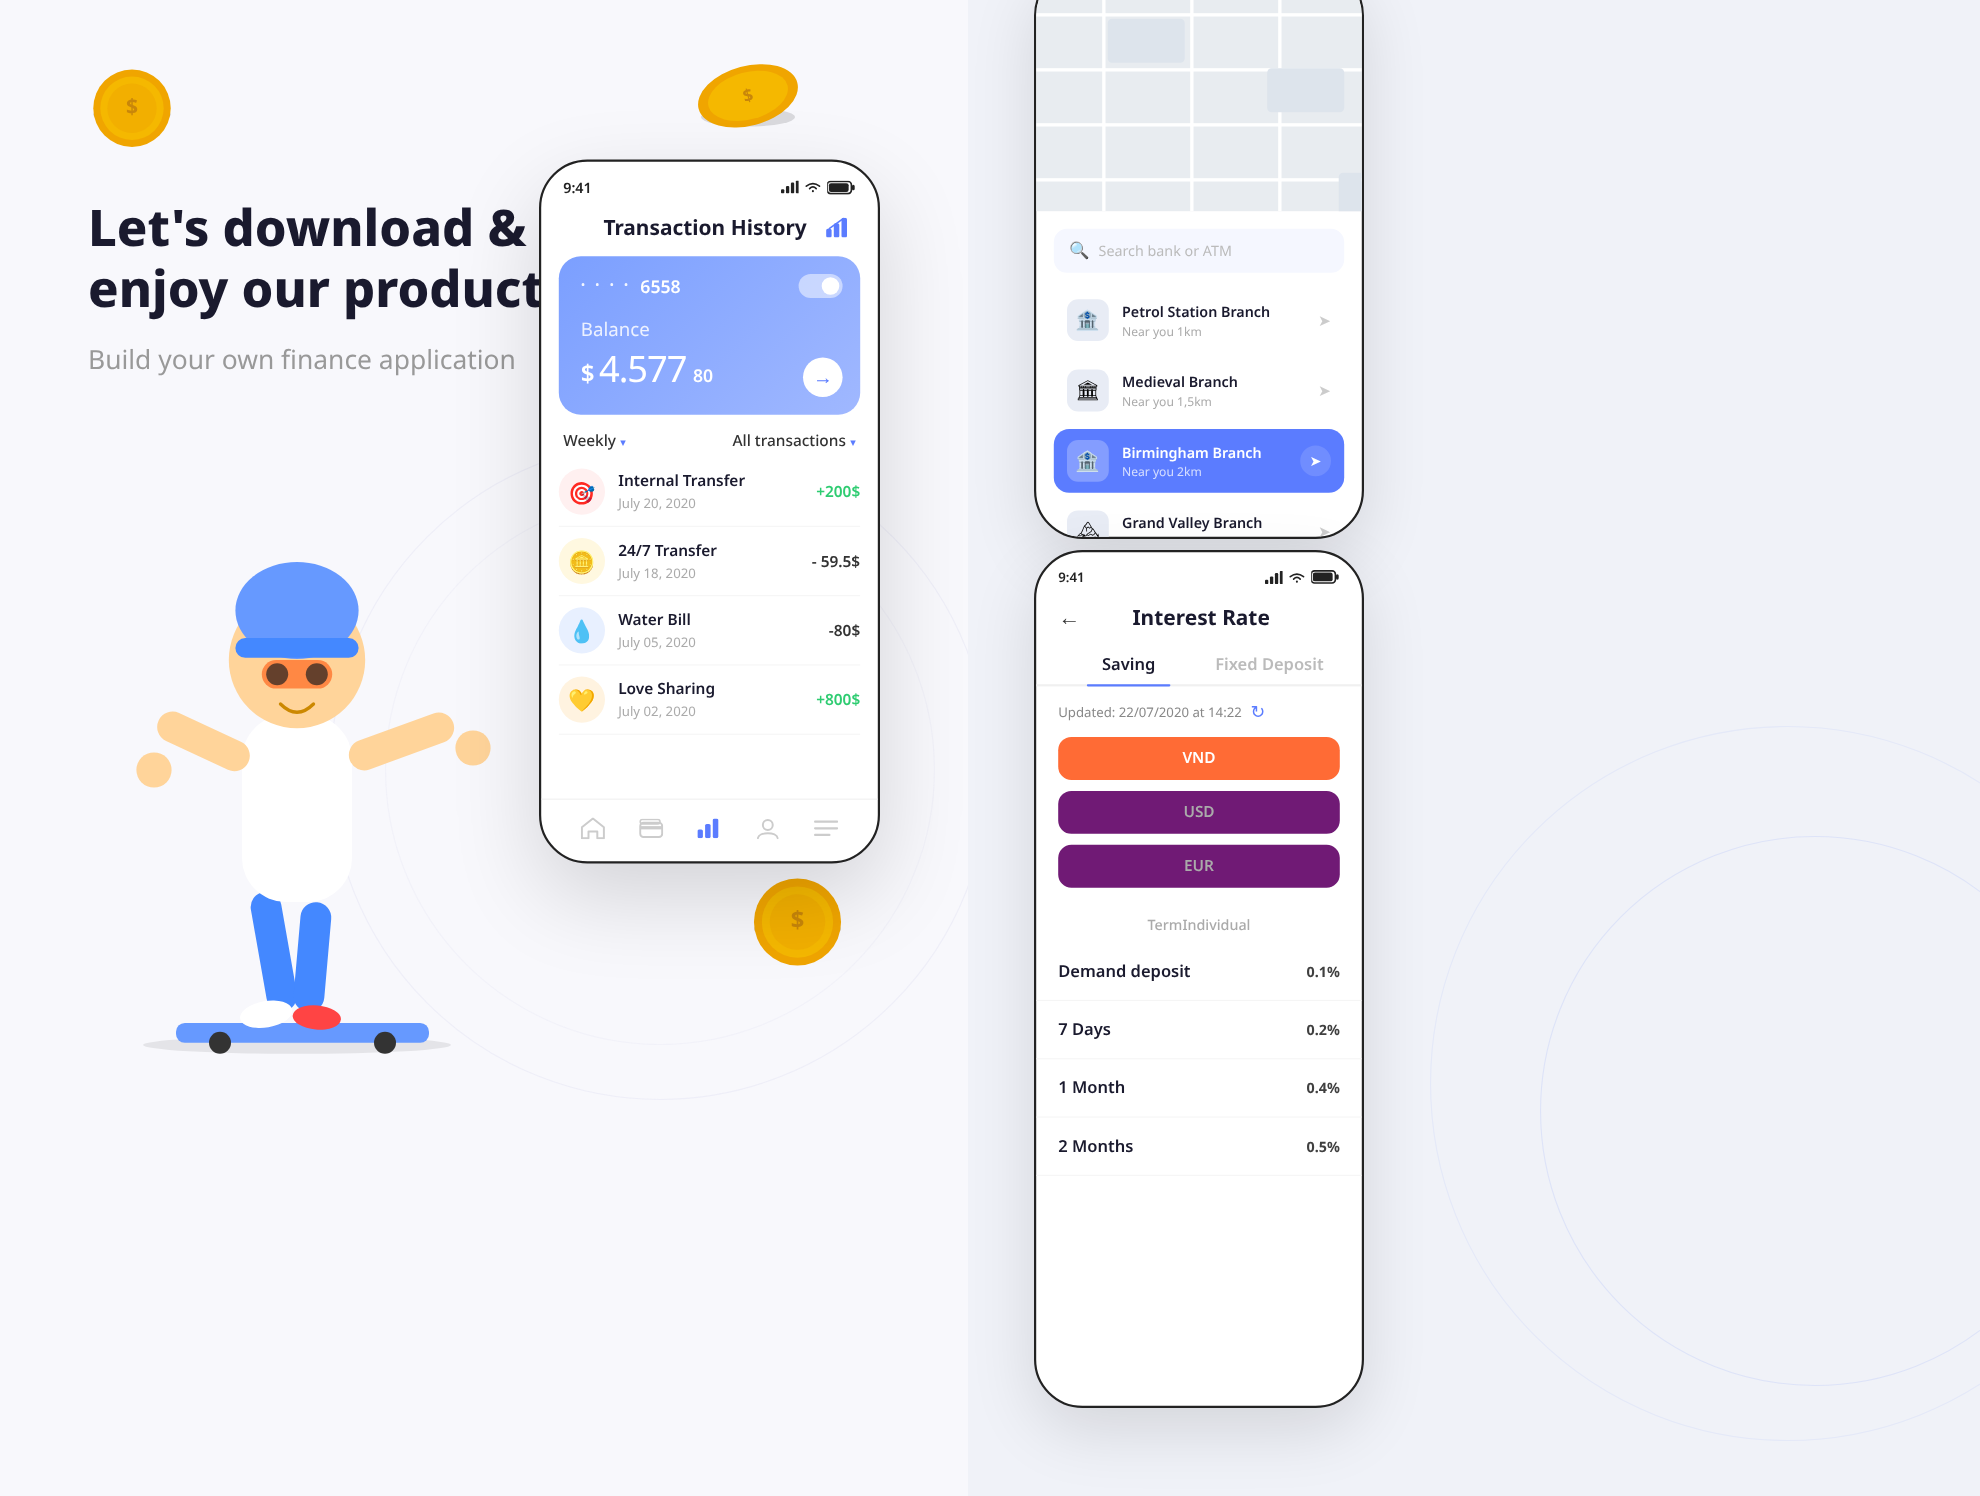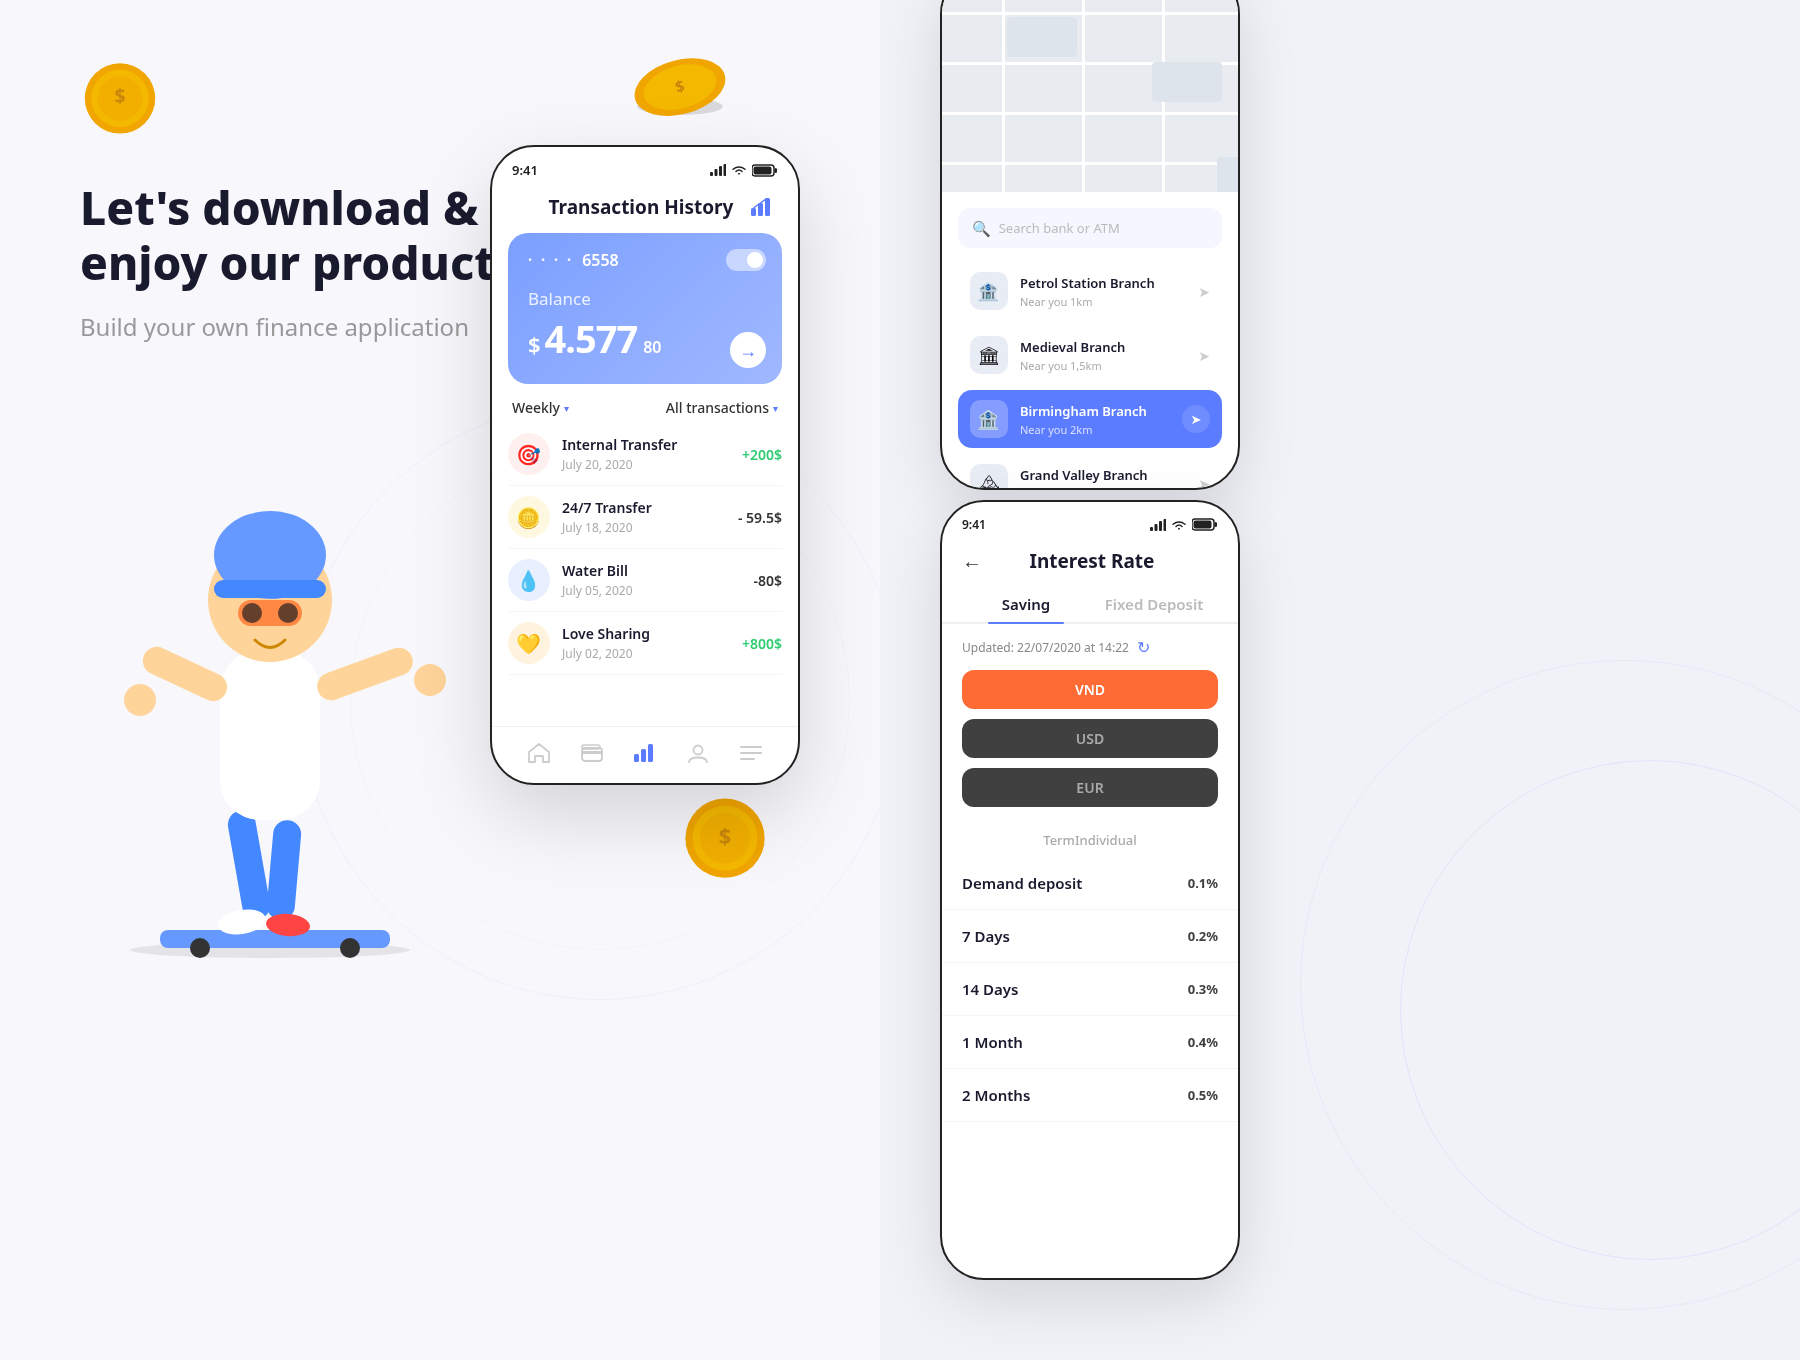--- a/index.html
+++ b/index.html
@@ -195,22 +195,22 @@
       align-items: baseline;
       gap: 4px;
     }
 
     .balance-dollar {
       font-size: 22px;
       font-weight: 600;
     }
 
     .balance-main {
-      font-size: 38px;
-      font-weight: 700;
+      font-size: 33px;
+      font-weight: 400;
       letter-spacing: -1px;
     }
 
     .balance-cents {
       font-size: 18px;
       font-weight: 600;
       vertical-align: super;
     }
 
     .balance-arrow {
@@ -490,21 +490,21 @@
       flex: 1;
       padding: 10px 0;
       border-radius: 12px;
       text-align: center;
       font-size: 14px;
       font-weight: 600;
       cursor: pointer;
     }
 
     .currency-btn.active { background: #ff6b35; color: #fff; }
-    .currency-btn.inactive { background: #404040; color: #aaa; }
+    .currency-btn.inactive { background: #701a75; color: #aaa; }
 
     .ir-table-header {
       display: flex;
       justify-content: center;
       padding: 8px 20px;
       font-size: 13px;
       color: #aaa;
       font-weight: 500;
     }
 
@@ -873,24 +873,20 @@
 
     <div class="ir-row">
       <span class="ir-term">Demand deposit</span>
       <span class="ir-rate">0.1%</span>
     </div>
     <div class="ir-row">
       <span class="ir-term">7 Days</span>
       <span class="ir-rate">0.2%</span>
     </div>
     <div class="ir-row">
-      <span class="ir-term">14 Days</span>
-      <span class="ir-rate">0.3%</span>
-    </div>
-    <div class="ir-row">
       <span class="ir-term">1 Month</span>
       <span class="ir-rate">0.4%</span>
     </div>
     <div class="ir-row">
       <span class="ir-term">2 Months</span>
       <span class="ir-rate">0.5%</span>
     </div>
   </div>
 </div>
 

